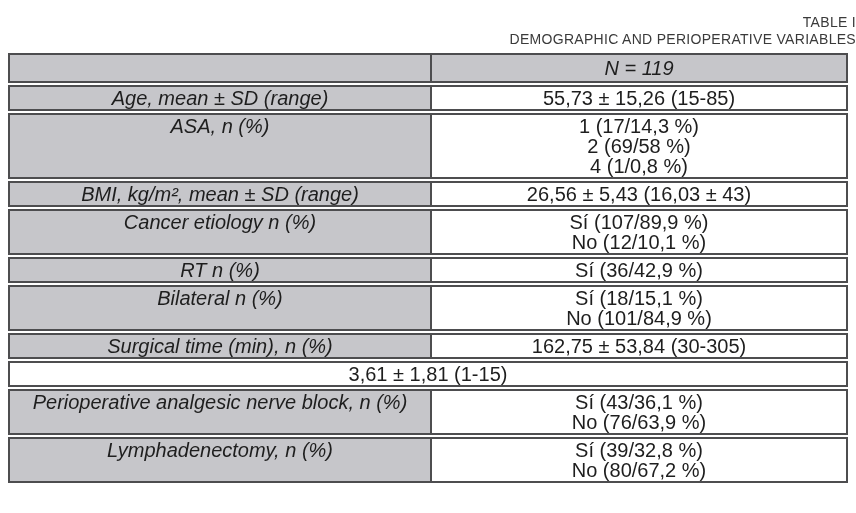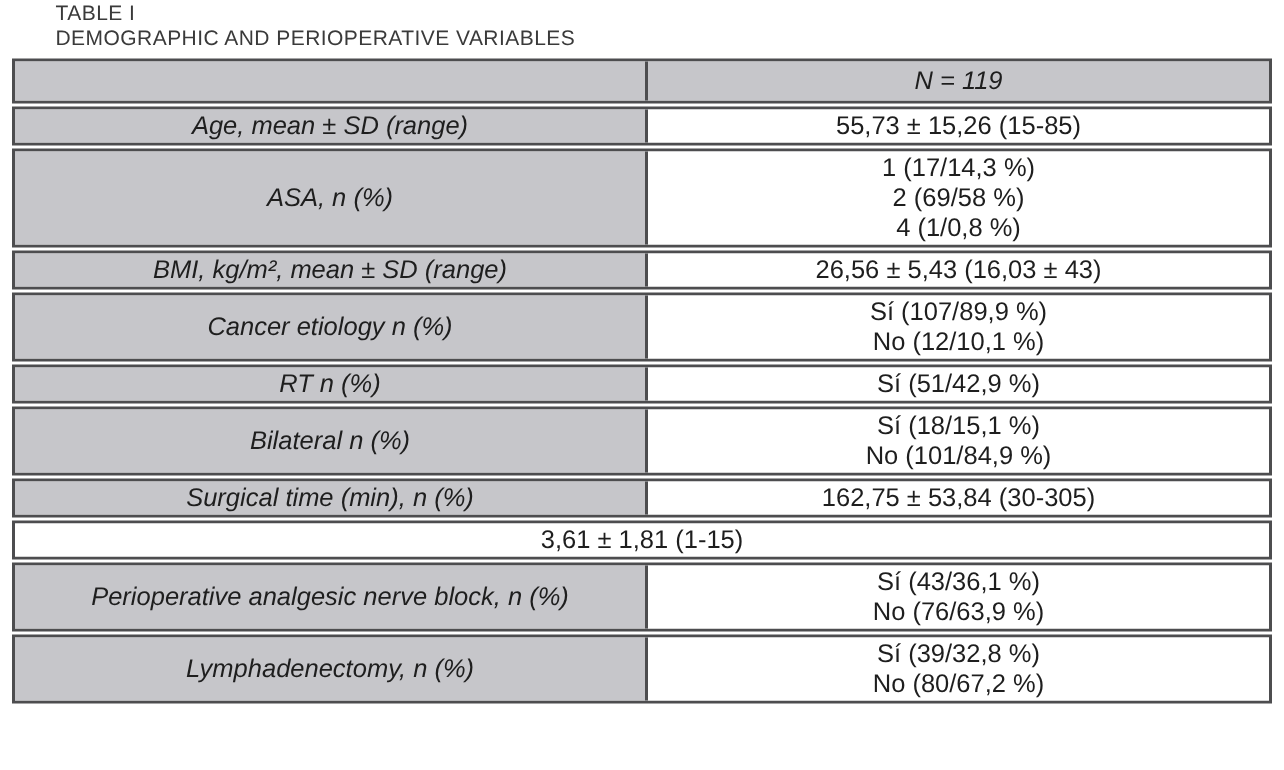--- a/index.html
+++ b/index.html
@@ -11,22 +11,22 @@
   }
   * { box-sizing: border-box; margin: 0; padding: 0; }
   body {
     width: 856px; height: 513px;
     background: var(--bg);
     font-family: "Liberation Sans", sans-serif;
     overflow: hidden;
   }
   .page { width: 856px; height: 513px; }
   .titles {
-    text-align: left;
-    padding-top: 0;
+    text-align: right;
+    padding-top: 14px;
     margin-left: 37px;
   }
   .title-line {
     font-size: 14px;
     line-height: 17px;
     color: var(--title);
     letter-spacing: 0.3px;
   }
   .table-wrap {
     margin: 5px 8px 0 8px;
@@ -34,24 +34,23 @@
     flex-direction: column;
     gap: 2px;
   }
   .t-row {
     display: flex;
     border: 2px solid var(--border);
     background: var(--bg);
   }
   .cell {
     display: flex;
-    align-items: center;
     justify-content: center;
     padding: 1px 8px;
-    font-size: 17px;
+    font-size: 20px;
     line-height: 20px;
     color: var(--text);
   }
   .cell-label {
     width: 422px;
     flex: 0 0 auto;
     background: var(--cell-gray);
     border-right: 2px solid var(--border);
     font-style: italic;
     text-align: center;
@@ -126,21 +125,21 @@
           <div class="value-line">Sí (107/89,9 %)</div>
           <div class="value-line">No (12/10,1 %)</div>
         </div>
     </div>
 
     <div class="t-row">
       <div class="cell cell-label">
         <span>RT n (%)</span>
       </div>
       <div class="cell cell-value">
-          <div class="value-line">Sí (51/42,9 %)</div>
+          <div class="value-line">Sí (36/42,9 %)</div>
         </div>
     </div>
 
     <div class="t-row">
       <div class="cell cell-label">
         <span>Bilateral n (%)</span>
       </div>
       <div class="cell cell-value">
           <div class="value-line">Sí (18/15,1 %)</div>
           <div class="value-line">No (101/84,9 %)</div>

